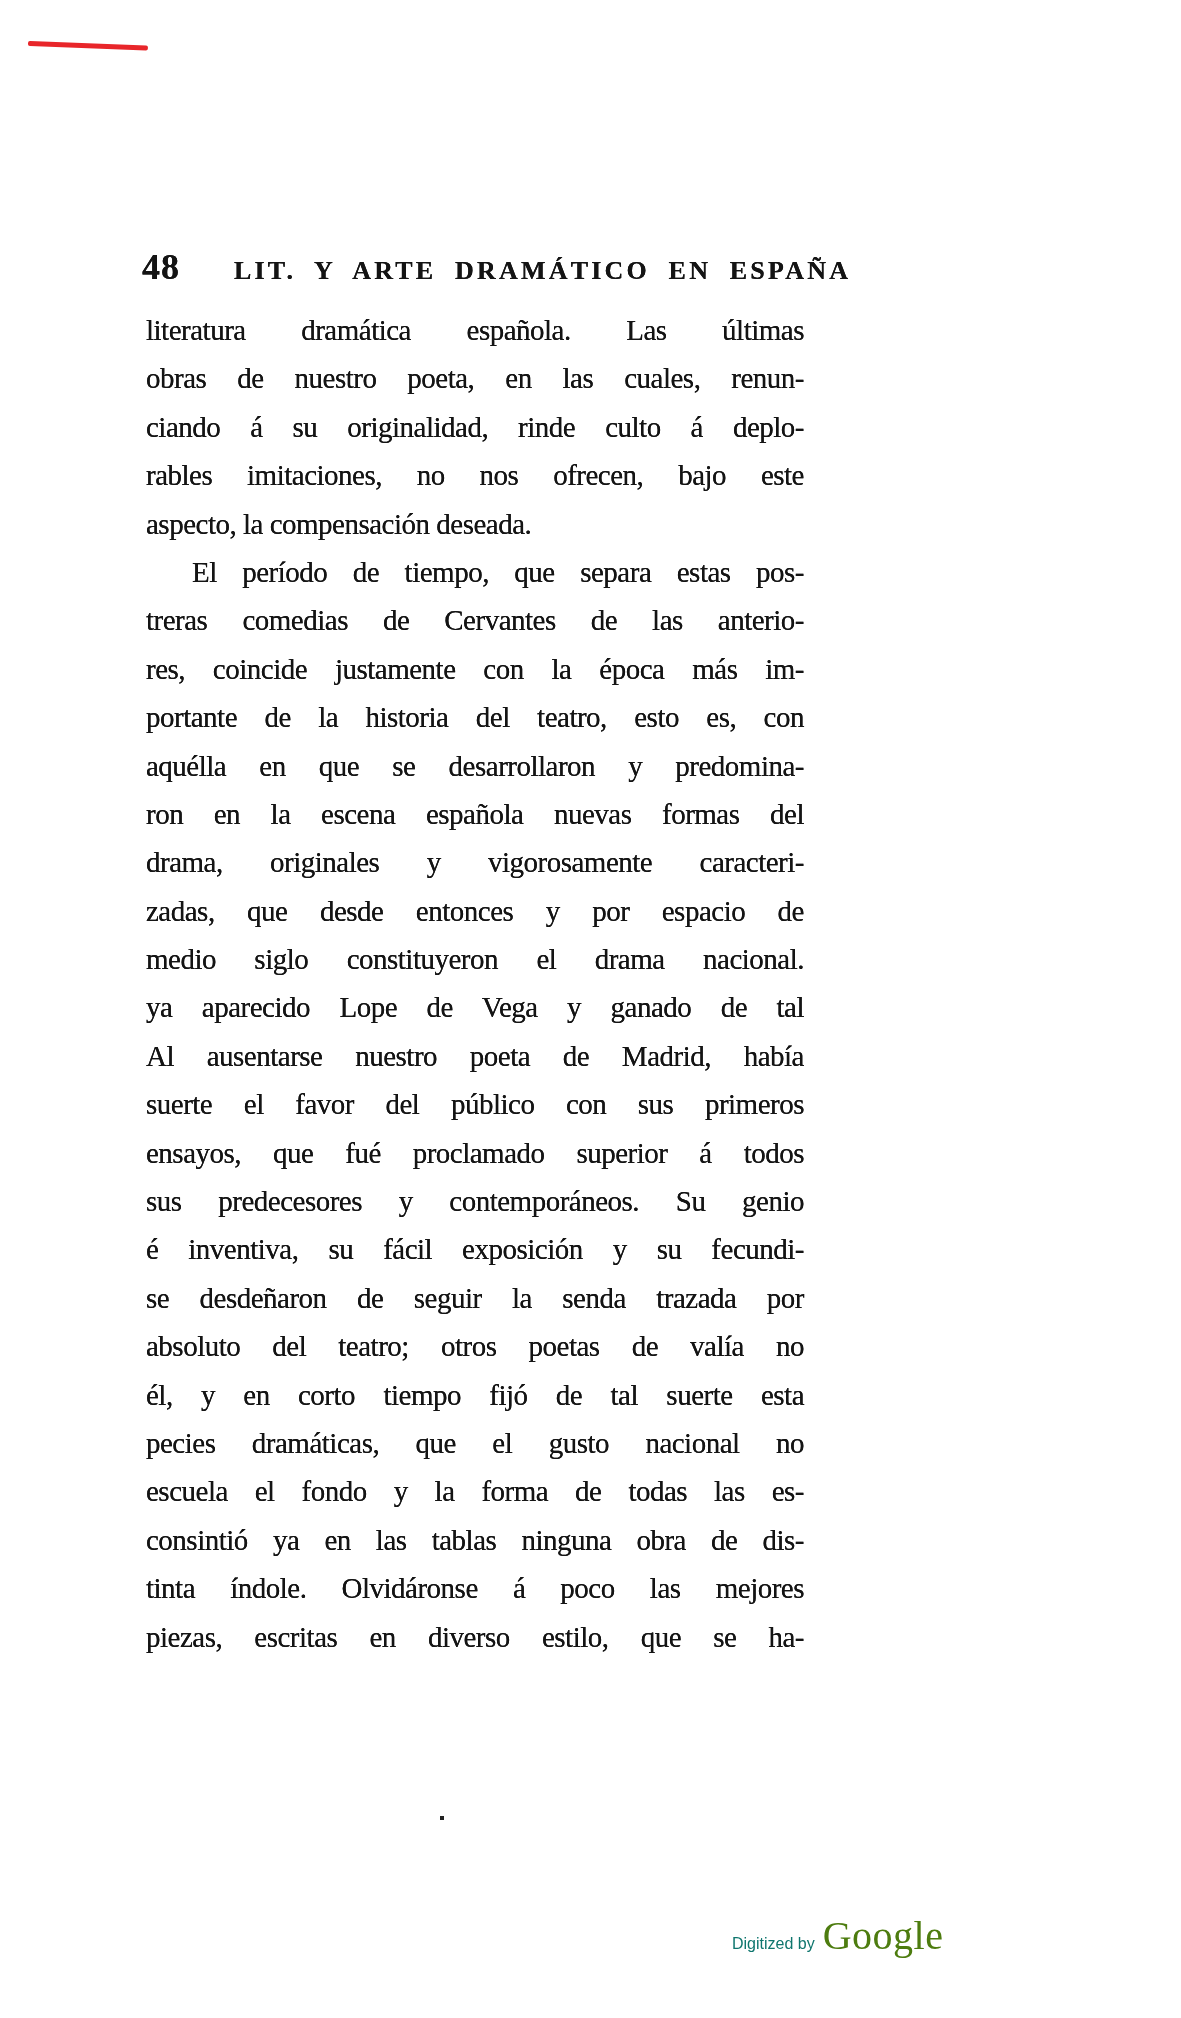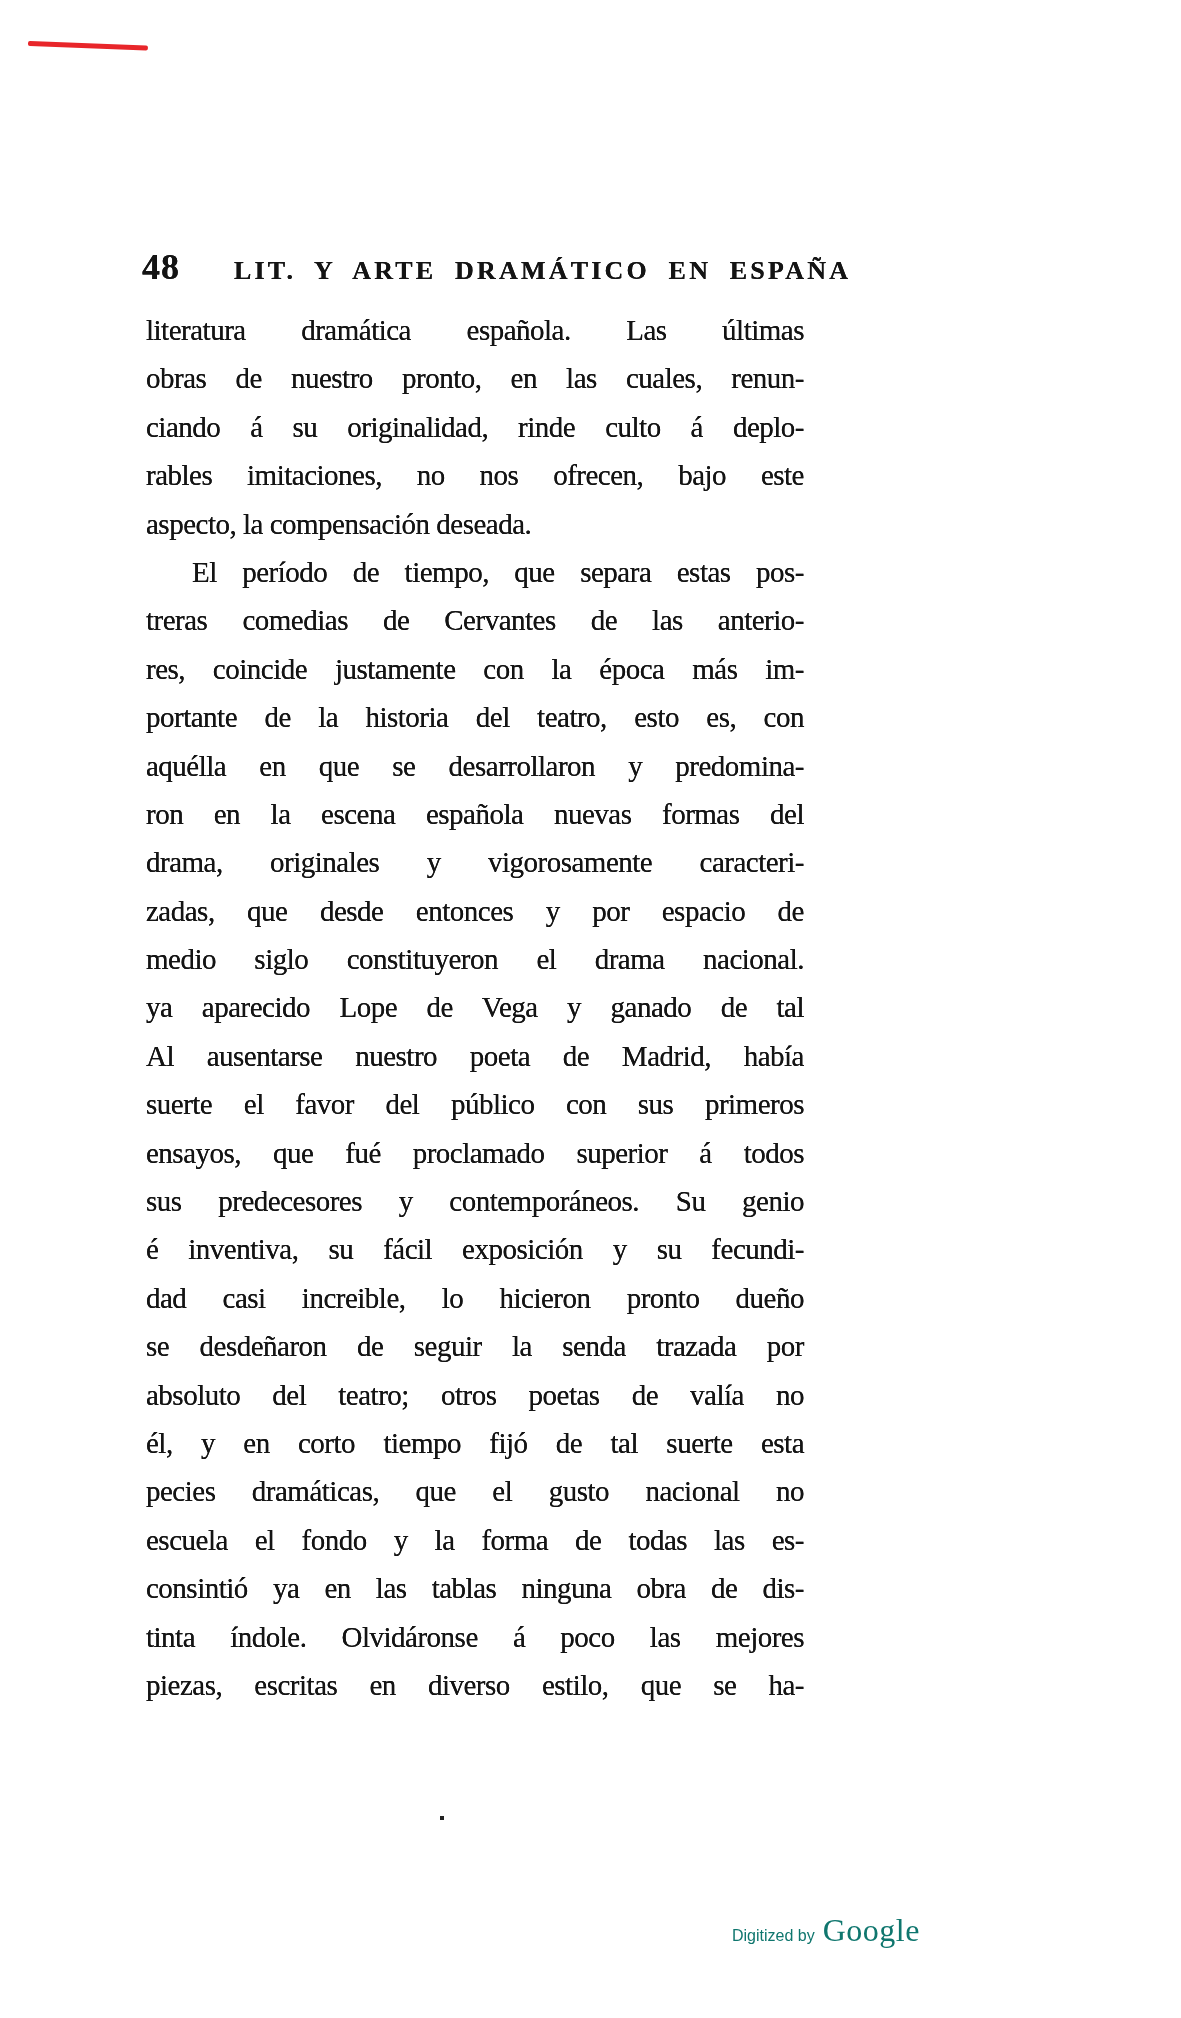--- a/index.html
+++ b/index.html
@@ -75,59 +75,58 @@
     color: #3a3a3a;
   }
   .digitized-by {
     font-family: "Liberation Sans", sans-serif;
     font-size: 16px;
     color: #0f766e;
   }
   .google-logo {
     margin-left: 8px;
     font-family: "Liberation Serif", serif;
-    font-size: 32px;
-    color: #0f766e;
+    font-size: 40px;
+    color: #4d7c0f;
     letter-spacing: 0.5px;
   }
 </style>
 </head>
 <body>
 
 <div class="page">
 
   <div class="scan-mark top"></div>
 
   <div class="running-head">
     <span class="page-number">48</span>
     <span class="running-title">LIT. Y ARTE DRAMÁTICO EN ESPAÑA</span>
   </div>
 
   <div class="text-block">
       <div class="line">literatura dramática española. Las últimas</div>
-      <div class="line">obras de nuestro pronto, en las cuales, renun-</div>
+      <div class="line">obras de nuestro poeta, en las cuales, renun-</div>
       <div class="line">ciando á su originalidad, rinde culto á deplo-</div>
       <div class="line">rables imitaciones, no nos ofrecen, bajo este</div>
       <div class="line noj">aspecto, la compensación deseada.</div>
       <div class="line indent">El período de tiempo, que separa estas pos-</div>
       <div class="line">treras comedias de Cervantes de las anterio-</div>
       <div class="line">res, coincide justamente con la época más im-</div>
       <div class="line">portante de la historia del teatro, esto es, con</div>
       <div class="line">aquélla en que se desarrollaron y predomina-</div>
       <div class="line">ron en la escena española nuevas formas del</div>
       <div class="line">drama, originales y vigorosamente caracteri-</div>
       <div class="line">zadas, que desde entonces y por espacio de</div>
       <div class="line">medio siglo constituyeron el drama nacional.</div>
       <div class="line">ya aparecido Lope de Vega y ganado de tal</div>
       <div class="line">Al ausentarse nuestro poeta de Madrid, había</div>
       <div class="line">suerte el favor del público con sus primeros</div>
       <div class="line">ensayos, que fué proclamado superior á todos</div>
       <div class="line">sus predecesores y contemporáneos. Su genio</div>
       <div class="line">é inventiva, su fácil exposición y su fecundi-</div>
-      <div class="line">dad casi increible, lo hicieron pronto dueño</div>
       <div class="line">se desdeñaron de seguir la senda trazada por</div>
       <div class="line">absoluto del teatro; otros poetas de valía no</div>
       <div class="line">él, y en corto tiempo fijó de tal suerte esta</div>
       <div class="line">pecies dramáticas, que el gusto nacional no</div>
       <div class="line">escuela el fondo y la forma de todas las es-</div>
       <div class="line">consintió ya en las tablas ninguna obra de dis-</div>
       <div class="line">tinta índole. Olvidáronse á poco las mejores</div>
       <div class="line">piezas, escritas en diverso estilo, que se ha-</div>
     </div>
 

